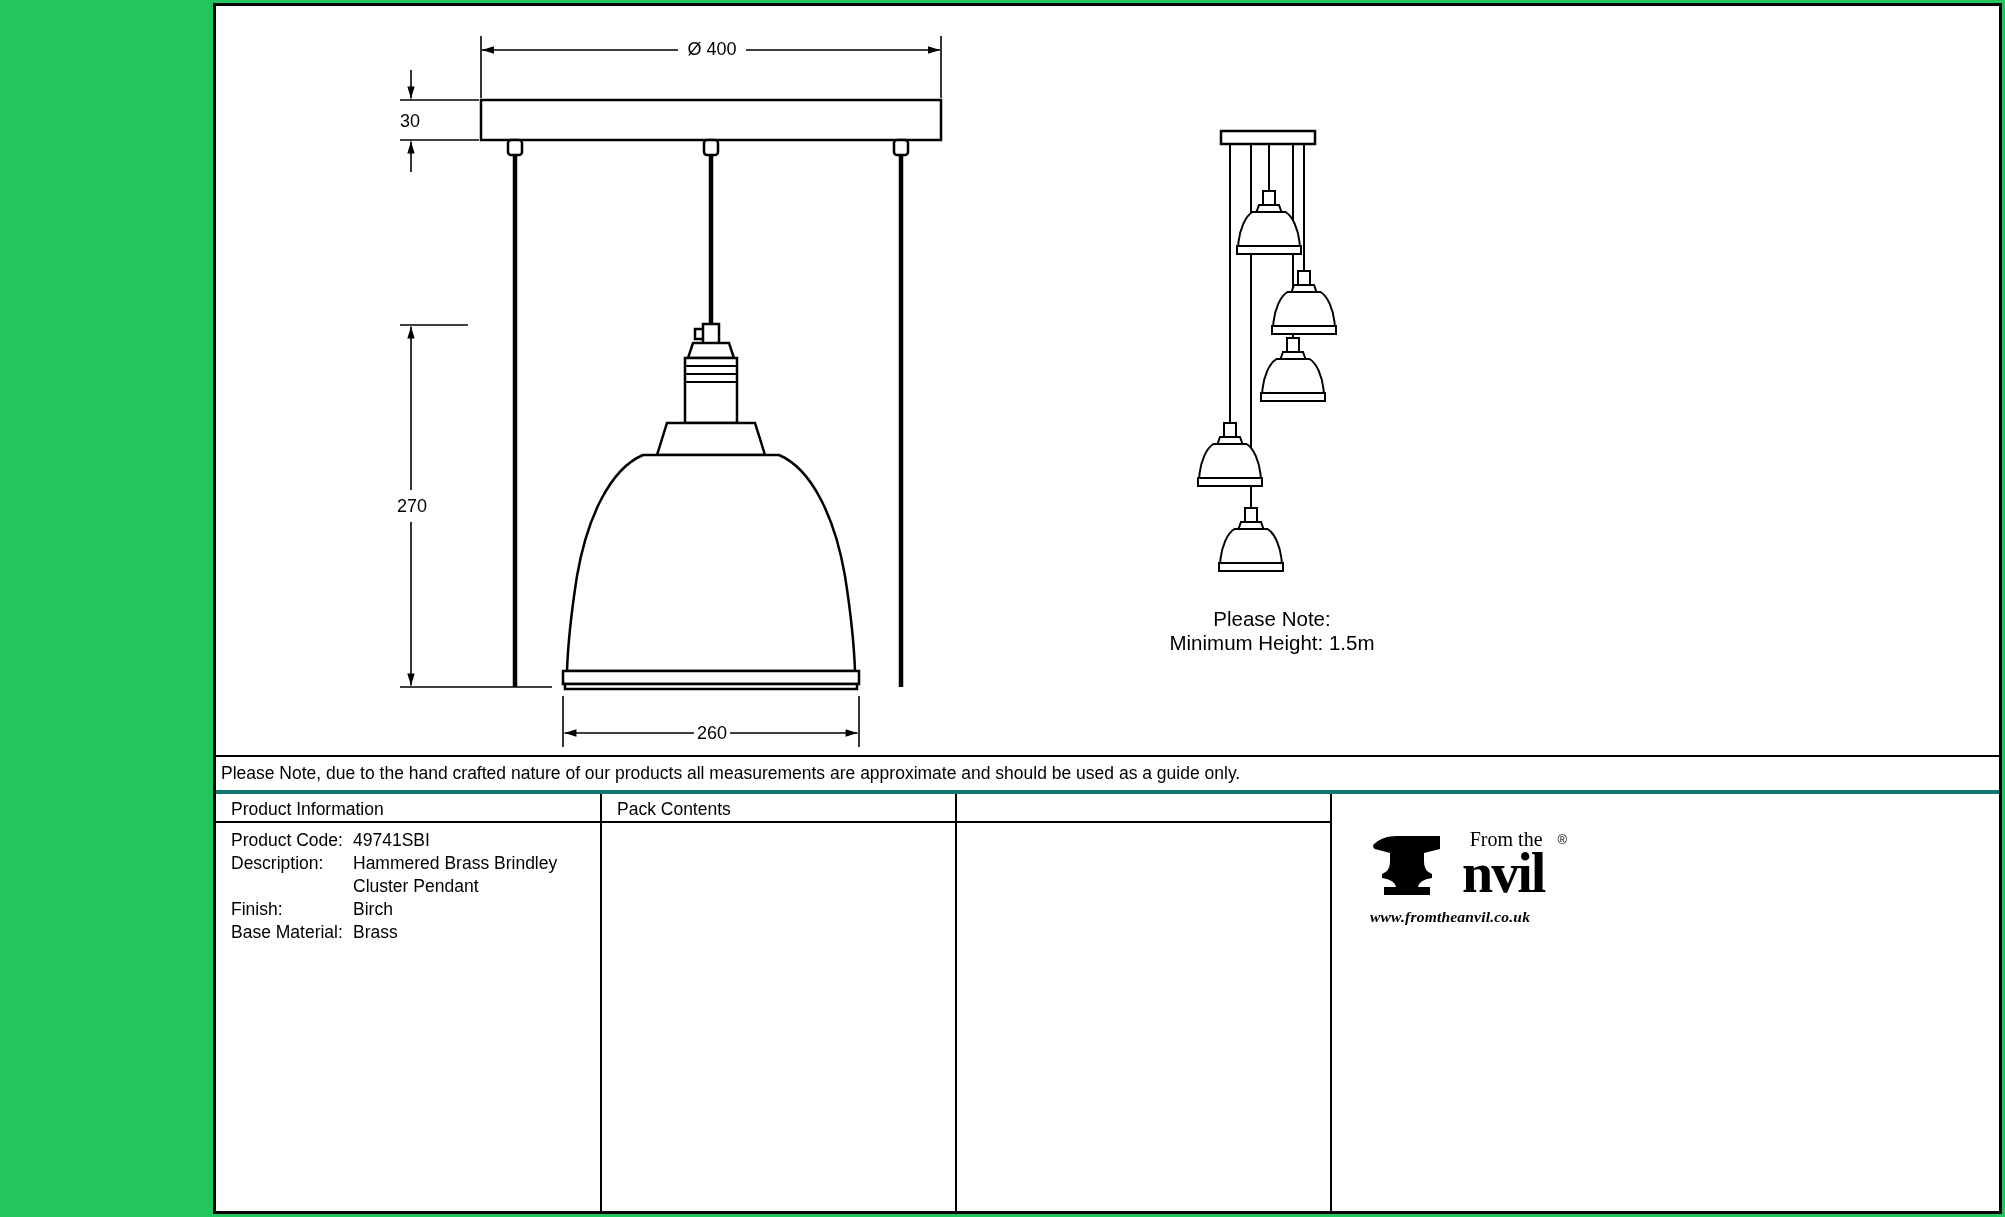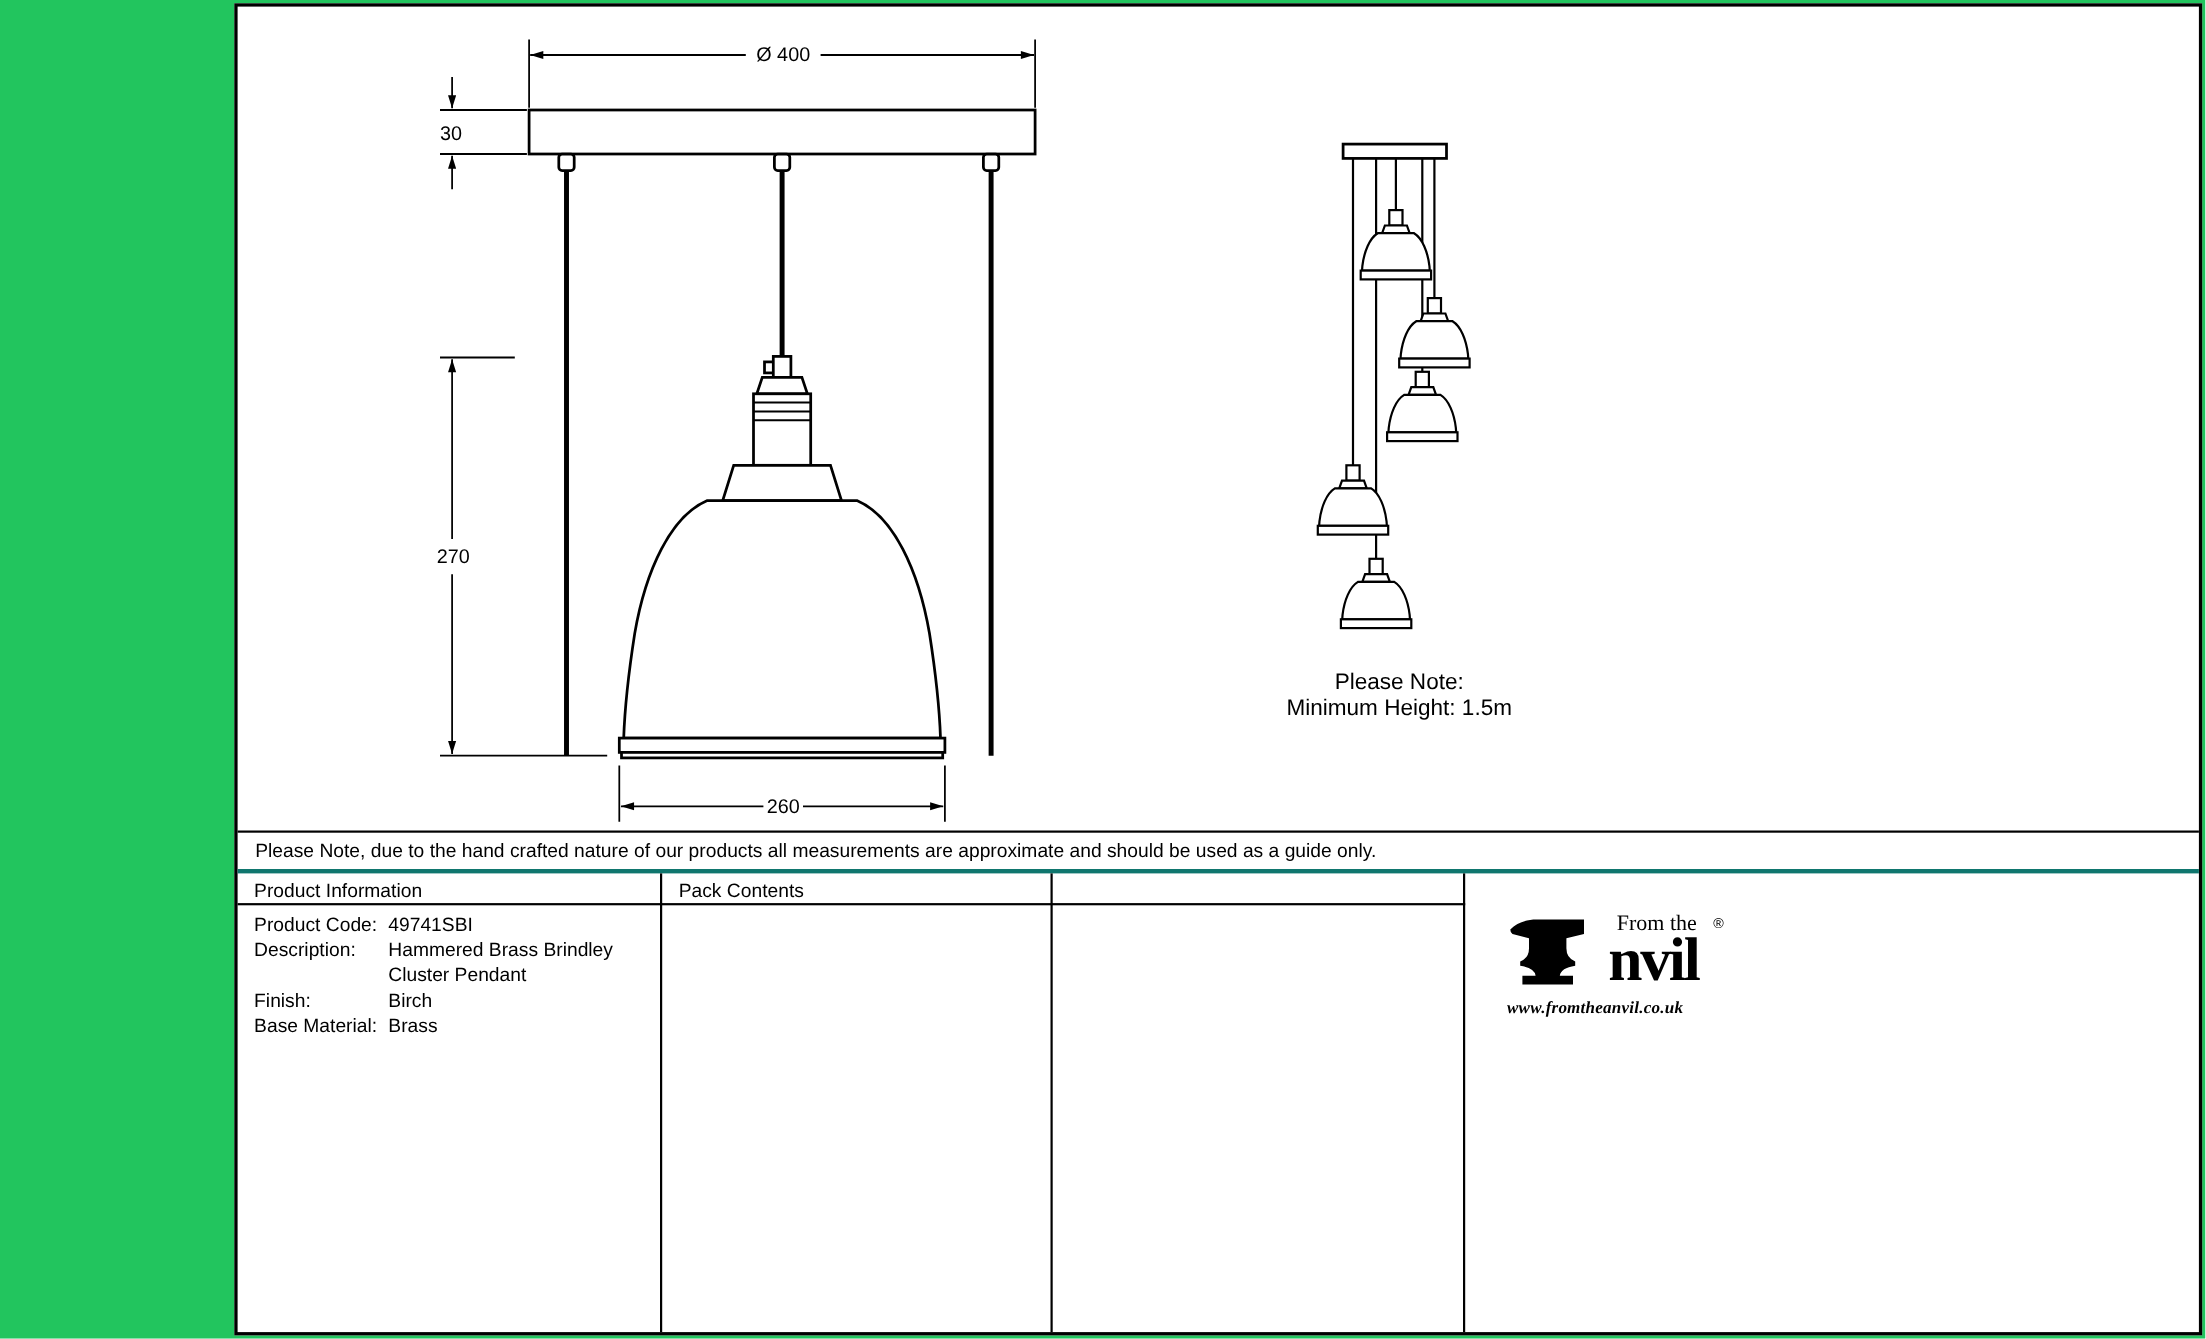--- a/index.html
+++ b/index.html
@@ -7,21 +7,21 @@
               font-family:"Liberation Sans", sans-serif; }
   .page { position:relative; width:2005px; height:1217px; background:#22c55e; }
   .frame { position:absolute; left:213px; top:3px; width:1789px; height:1211px;
            border:3px solid #000; background:#fff; }
   .frame > * { position:absolute; }
 
   .drawing-svg { left:0; top:0; }
 
   .disclaimer-row { left:0; top:749px; width:100%; height:35px;
                     border-top:2px solid #000; display:flex; align-items:center;
-                    padding-left:16px; font-size:17.5px; }
+                    padding-left:5px; font-size:17.5px; }
 
   .spec-table { left:0; top:784px; width:100%; height:421px; border-top:4px solid #0f766e; }
   .spec-table > * { position:absolute; }
   .vline { top:0; bottom:0; width:2px; background:#000; }
   .v1 { left:384px; } .v2 { left:739px; } .v3 { left:1114px; }
   .header-underline { left:0; top:27px; width:1116px; height:2px; background:#000; }
   .cell-header { top:5px; font-size:17.5px; }
   .ph1 { left:15px; } .ph2 { left:401px; }
 
   .product-rows { left:15px; top:36px; font-size:17.5px; }

